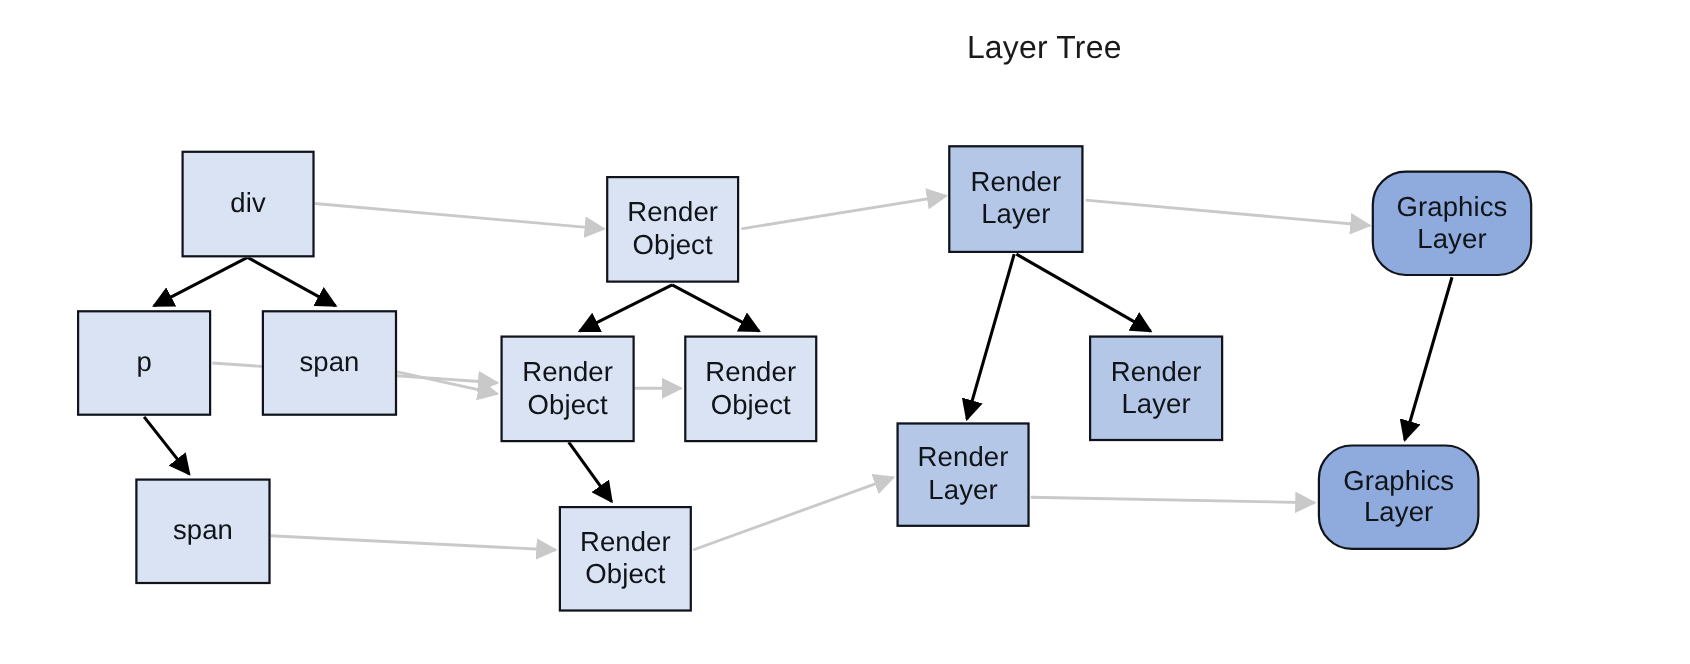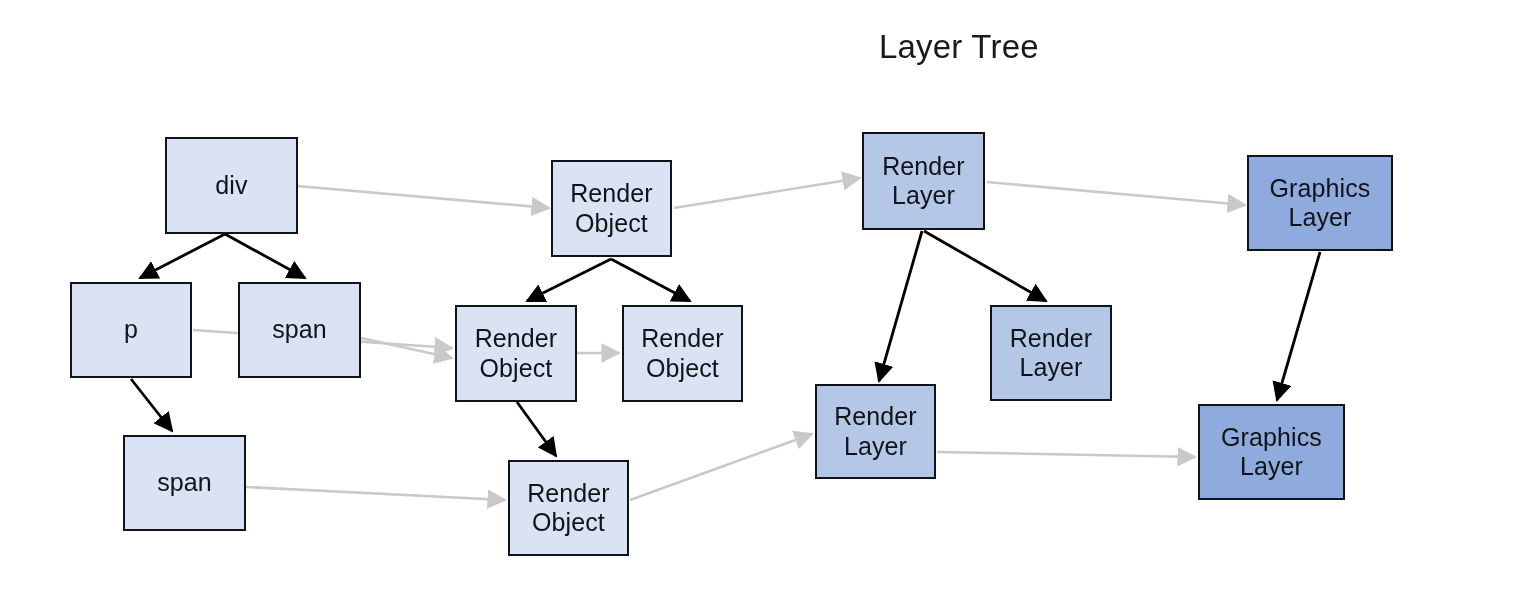--- a/index.html
+++ b/index.html
@@ -17,42 +17,42 @@
   }
   #edges {
     position: absolute;
     left: 0; top: 0;
     width: 1536px;
     height: 604px;
     pointer-events: none;
   }
   .title {
     position: absolute;
-    font-size: 33px;
+    font-size: 29px;
     color: #1a1a1a;
     white-space: nowrap;
     letter-spacing: 0.2px;
   }
   .node {
     position: absolute;
     box-sizing: border-box;
     border: 2.5px solid #10131a;
     display: flex;
     align-items: center;
     justify-content: center;
     text-align: center;
     font-size: 25px;
     line-height: 1.18;
     color: #101418;
     letter-spacing: 0.1px;
   }
   .node .lbl { display: block; }
   .fill-dom   { background: #dae3f3; }
   .fill-rl    { background: #b4c7e7; }
-  .fill-gl    { background: #8faadc; }
+  .fill-gl    { background: #8faadc; border-radius: 31px; }
 </style>
 </head>
 <body>
 
 <div id="stage">
 
   <svg id="edges" viewBox="0 0 1536 604">
     <defs>
       <marker id="arrowBlack" viewBox="0 0 10 10" refX="9" refY="5" markerWidth="7" markerHeight="7" orient="auto-start-reverse">
         <path d="M 0 0 L 10 5 L 0 10 z" fill="#000000"></path>
@@ -82,21 +82,21 @@
       <line x1="611" y1="259" x2="690" y2="301"></line>
       <line x1="517" y1="402" x2="556" y2="456"></line>
       <line x1="922" y1="231" x2="879" y2="381"></line>
       <line x1="924" y1="231" x2="1046" y2="301"></line>
       <line x1="1320" y1="252" x2="1277" y2="400"></line>
     </g>
   </svg>
 
   <div class="title" style="left:879px; top:28px;">Layer Tree</div>
 
-  <div class="node fill-dom" style="left:165px; top:137px; width:133px; height:97px;">
+  <div class="node fill-dom" style="left:165px; top:137px; width:121px; height:97px;">
     <span class="lbl">div</span>
   </div>
 
   <div class="node fill-dom" style="left:70px; top:282px; width:122px; height:96px;">
     <span class="lbl">p</span>
   </div>
 
   <div class="node fill-dom" style="left:238px; top:282px; width:123px; height:96px;">
     <span class="lbl">span</span>
   </div>

